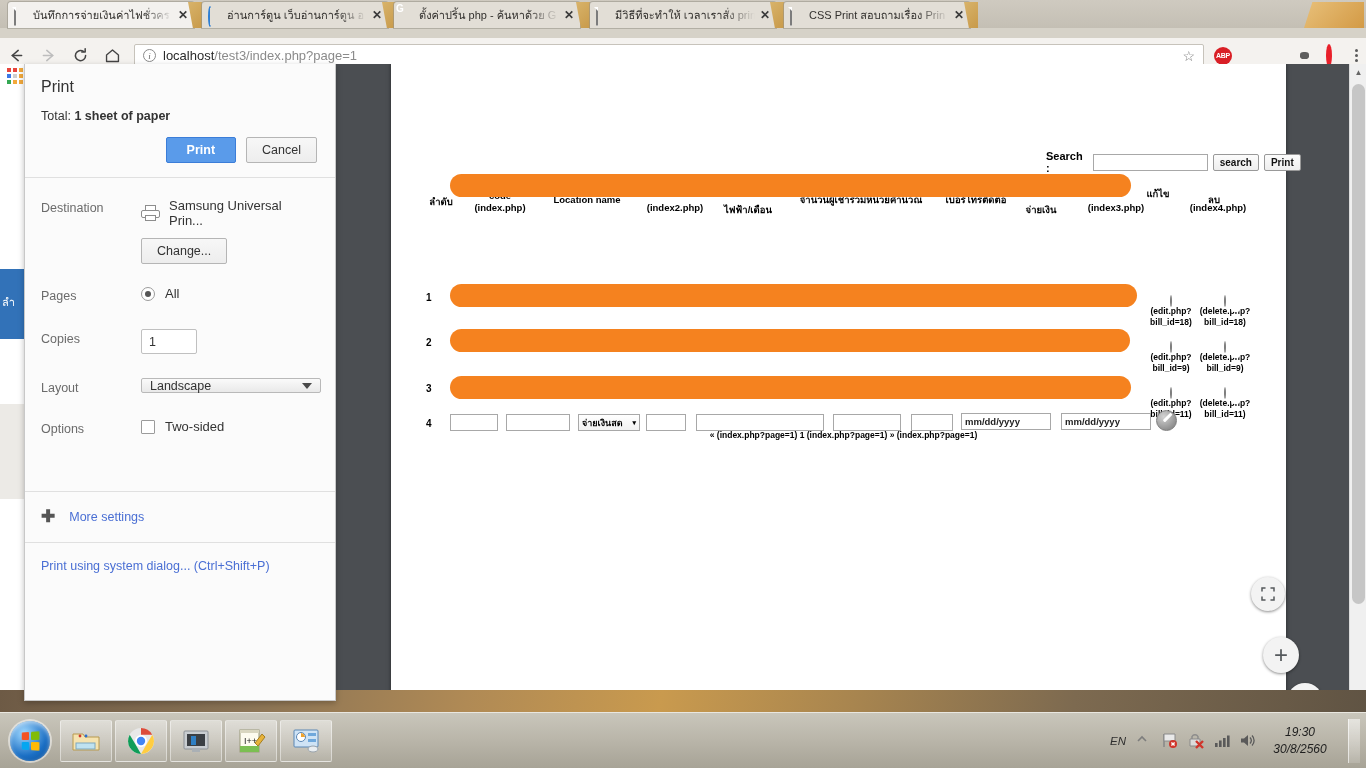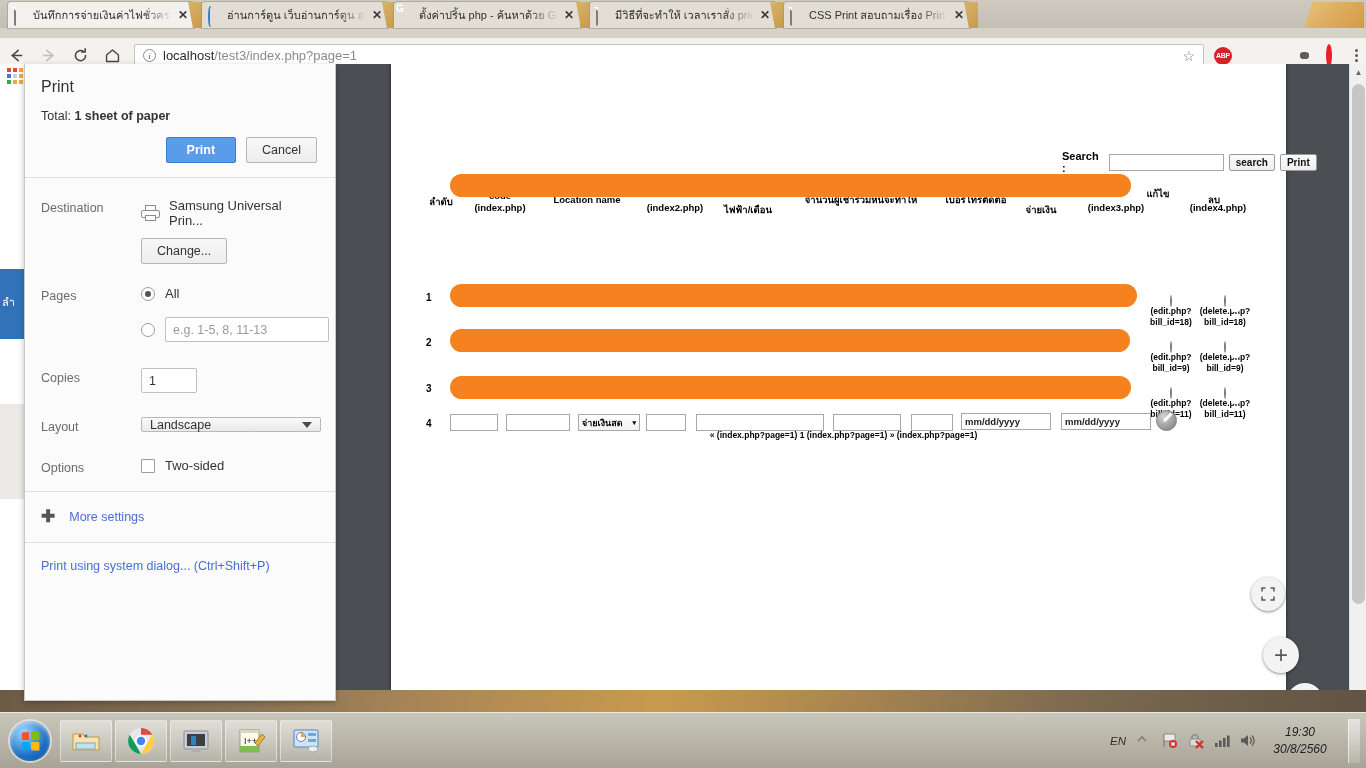--- a/index.html
+++ b/index.html
@@ -157,21 +157,21 @@
   .sel .caret { position:absolute; right:8px; top:50%; transform:translateY(-50%);
     border-left:5px solid transparent; border-right:5px solid transparent; border-top:6px solid #4a4a4a; }
   .chk { width:14px; height:14px; border:1px solid #9b9b9b; background:#fff; flex:0 0 14px; border-radius:1px; }
   .more-settings { display:flex; align-items:center; gap:14px; padding:16px 16px; }
   .plus-sign { font-size:17px; color:#555; font-weight:700; line-height:1; }
   .link { color:#4a6fd4; font-size:12.5px; }
   .sys-dialog { padding:16px; }
 
   
   .doc { position:absolute; left:0; top:0; width:895px; height:700px; color:#000; }
-  .search-bar { position:absolute; left:655px; top:88px; display:flex; align-items:center; gap:5px; font-size:11px; font-weight:700;margin-left:16px; }
+  .search-bar { position:absolute; left:655px; top:88px; display:flex; align-items:center; gap:5px; font-size:11px; font-weight:700; }
   .search-bar .sfield { width:120px; height:17px; border:1px solid #a8a8a8; background:#fff; }
   .mini-btn { border:1px solid #999; background:linear-gradient(180deg,#fcfcfc,#eee); font-size:10px;
     font-weight:700; padding:2px 6px; border-radius:2px; color:#111; }
 
   .tbl { position:absolute; left:30px; top:118px; width:845px; font-size:9.5px; font-weight:700; }
   .hdr { position:relative; height:40px; }
   .hdr .cell { position:absolute; text-align:center; line-height:1.25; }
   .redact { position:absolute; background:#f5821f; border-radius:22px; }
 
   .rowlabel { position:absolute; font-size:10px; font-weight:700; }
@@ -345,21 +345,21 @@
 
         <div class="tbl">
 
           <div class="hdr">
             <div class="cell" style="left:0;width:40px;top:16px;">ลำดับ</div>
             <div class="cell" style="left:40px;width:78px;top:10px;white-space:pre-line;">code
 (index.php)</div>
             <div class="cell" style="left:118px;width:96px;top:14px;">Location name</div>
             <div class="cell" style="left:214px;width:80px;top:22px;">(index2.php)</div>
             <div class="cell" style="left:294px;width:66px;top:24px;">ไฟฟ้า/เดือน</div>
-            <div class="cell" style="left:360px;width:160px;top:14px;">จำนวนผู้เช่าร่วมหน่จะทำให</div>
+            <div class="cell" style="left:360px;width:160px;top:14px;">จำนวนผู้เช่าร่วมหน่วยคำนวณ</div>
             <div class="cell" style="left:520px;width:70px;top:14px;">เบอร์โทรติดต่อ</div>
             <div class="cell" style="left:590px;width:60px;top:24px;">จ่ายเงิน</div>
             <div class="cell" style="left:650px;width:90px;top:22px;">(index3.php)</div>
             <div class="cell" style="left:752px;width:90px;top:22px;">(index4.php)</div>
             <div class="cell" style="left:712px;width:50px;top:8px;">แก้ไข</div>
             <div class="cell" style="left:768px;width:50px;top:14px;">ลบ</div>
             <div class="redact" style="left:29px;top:-6px;width:681px;height:23px;"></div>
           </div>
 
           <div>
@@ -480,24 +480,20 @@
       </div>
     </div>
 
     <div class="pd-row" style="padding-top:22px;">
       <div class="pd-label">Pages</div>
       <div class="pd-field">
         <div class="opt-line">
           <span class="radio on"></span>
           <span>All</span>
         </div>
-        <div class="opt-line">
-          <span class="radio"></span>
-          <span class="txt-input ph" style="width:164px;">e.g. 1-5, 8, 11-13</span>
-        </div>
       </div>
     </div>
 
     <div class="pd-row" style="padding-top:26px;">
       <div class="pd-label">Copies</div>
       <div class="pd-field">
         <span class="txt-input" style="width:56px;">1</span>
       </div>
     </div>
 

